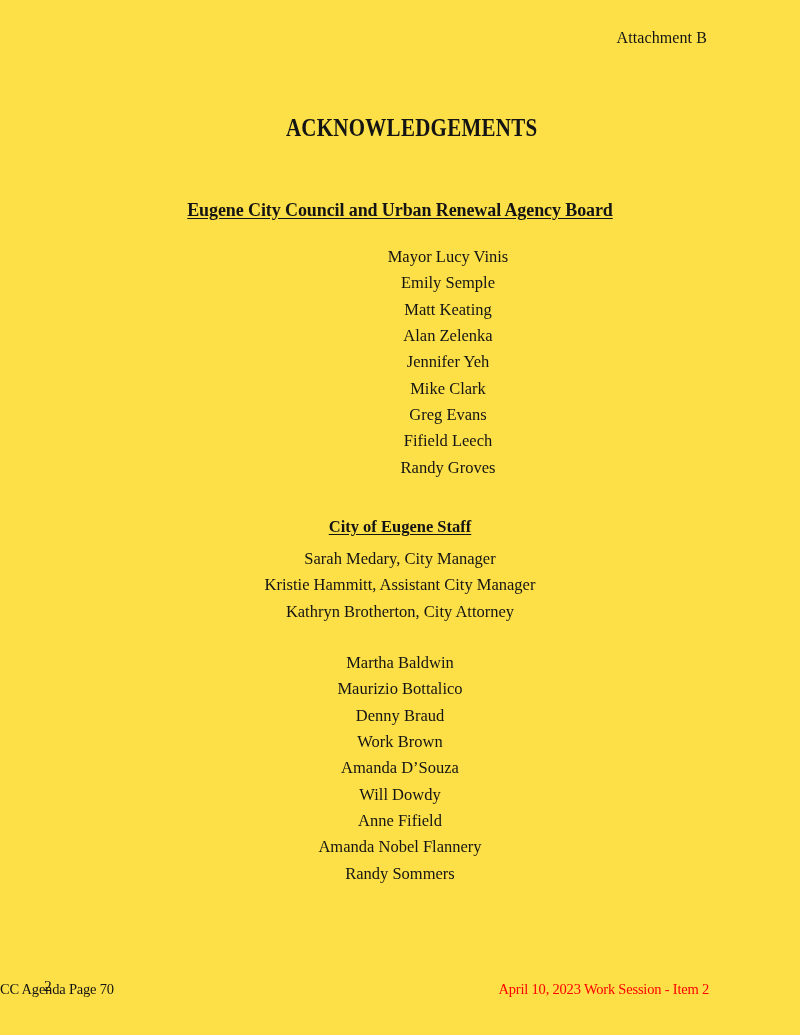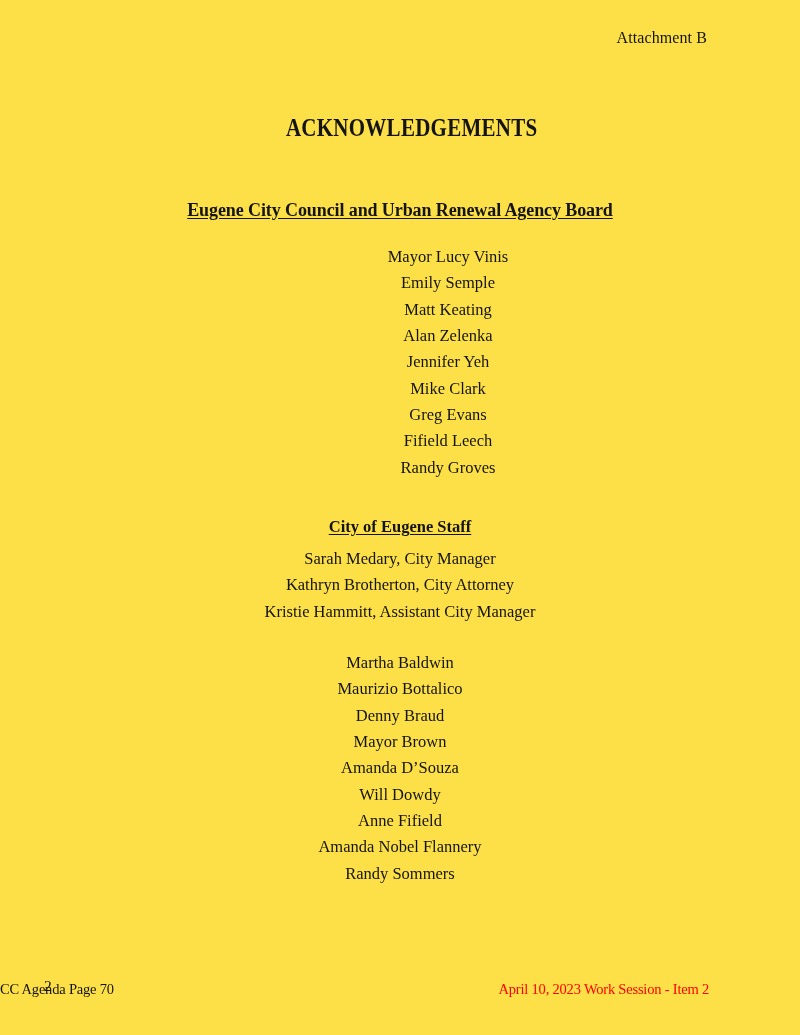--- a/index.html
+++ b/index.html
@@ -123,29 +123,29 @@
     <div class="name-line">Mike Clark</div>
     <div class="name-line">Greg Evans</div>
     <div class="name-line">Fifield Leech</div>
     <div class="name-line">Randy Groves</div>
   </div>
 
   <div class="section-heading staff-heading">City of Eugene Staff</div>
 
   <div class="name-block staff-leadership">
     <div class="name-line">Sarah Medary, City Manager</div>
+    <div class="name-line">Kristie Hammitt, Assistant City Manager</div>
     <div class="name-line">Kathryn Brotherton, City Attorney</div>
-    <div class="name-line">Kristie Hammitt, Assistant City Manager</div>
   </div>
 
   <div class="name-block staff-names">
     <div class="name-line">Martha Baldwin</div>
     <div class="name-line">Maurizio Bottalico</div>
     <div class="name-line">Denny Braud</div>
-    <div class="name-line">Mayor Brown</div>
+    <div class="name-line">Work Brown</div>
     <div class="name-line">Amanda D’Souza</div>
     <div class="name-line">Will Dowdy</div>
     <div class="name-line">Anne Fifield</div>
     <div class="name-line">Amanda Nobel Flannery</div>
     <div class="name-line">Randy Sommers</div>
   </div>
 
   <div class="footer">
     <div class="footer-page-number">2</div>
     <div class="footer-center">CC Agenda Page 70</div>

